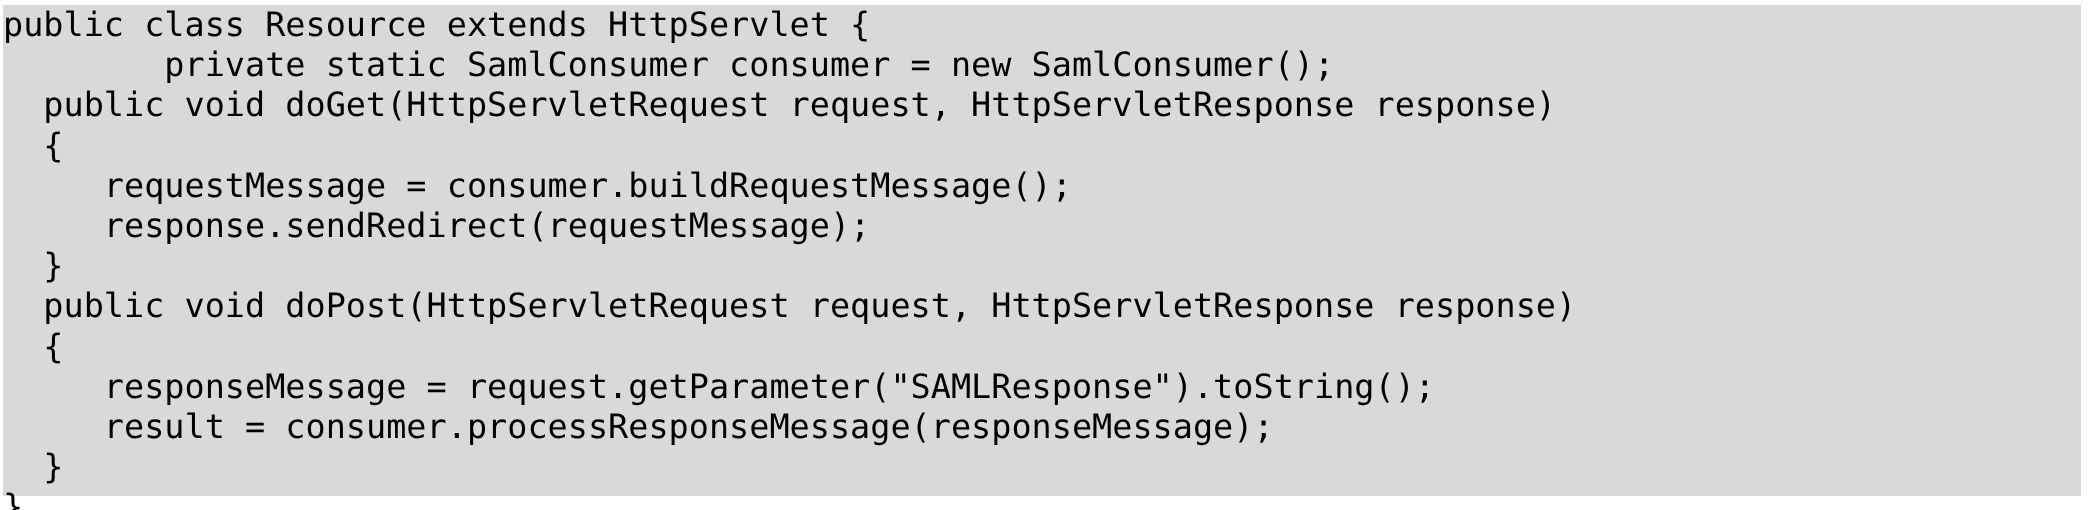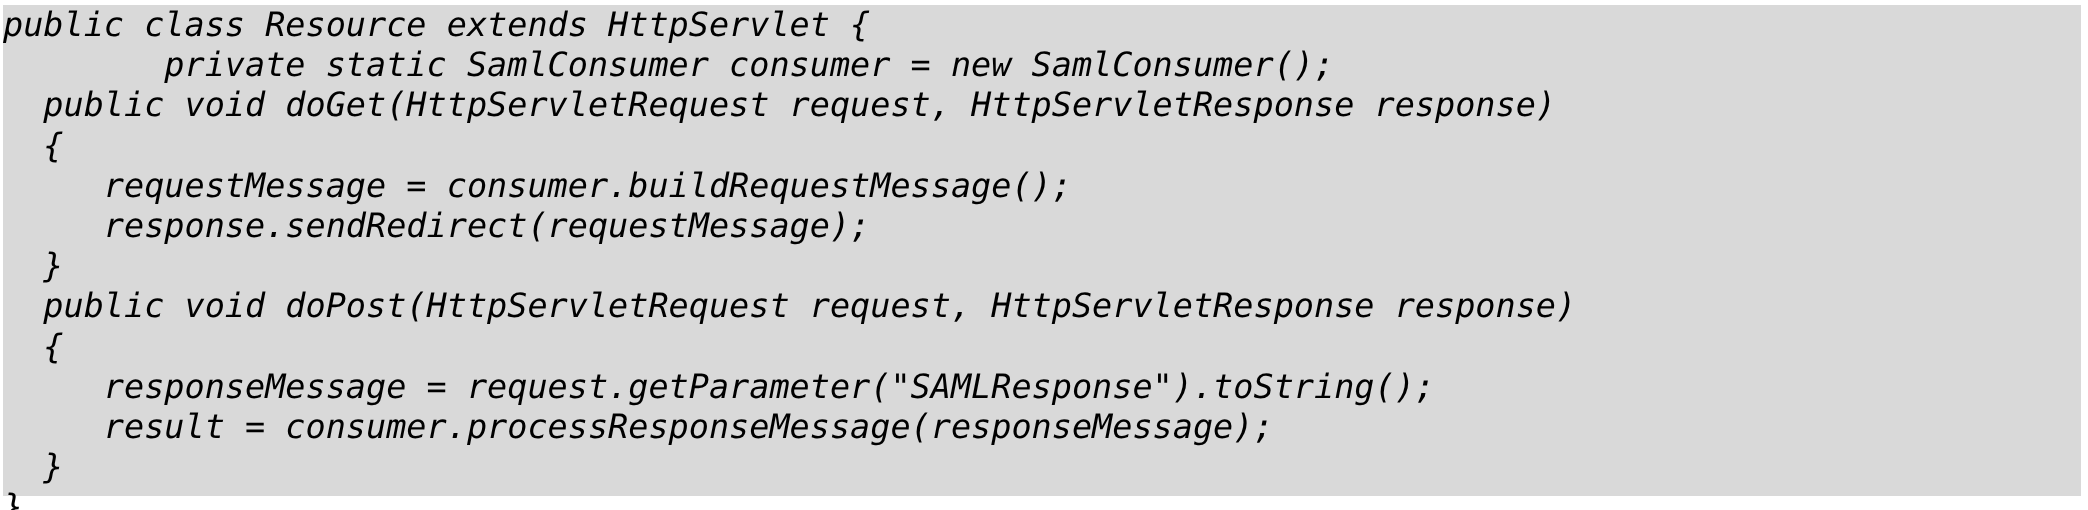--- a/index.html
+++ b/index.html
@@ -39,21 +39,20 @@
     white-space: pre;
     font-weight: 400;
     -webkit-font-smoothing: none;
     text-rendering: geometricPrecision;
   }
 
   .code-line {
     display: block;
     white-space: pre;
     min-height: 40.2px;
-    font-style: italic;
   }
 </style>
 </head>
 <body style="background: rgb(255, 255, 255);">
 
 <div id="code-figure" style="background: rgb(217, 217, 217);">
   <pre id="code-listing" style="color: rgb(0, 0, 0);"><code><span class="code-line">public class Resource extends HttpServlet {</span><span class="code-line">        private static SamlConsumer consumer = new SamlConsumer();</span><span class="code-line">  public void doGet(HttpServletRequest request, HttpServletResponse response)</span><span class="code-line">  {</span><span class="code-line">     requestMessage = consumer.buildRequestMessage();</span><span class="code-line">     response.sendRedirect(requestMessage);</span><span class="code-line">  }</span><span class="code-line">  public void doPost(HttpServletRequest request, HttpServletResponse response)</span><span class="code-line">  {</span><span class="code-line">     responseMessage = request.getParameter("SAMLResponse").toString();</span><span class="code-line">     result = consumer.processResponseMessage(responseMessage);</span><span class="code-line">  }</span><span class="code-line">}</span></code></pre>
 </div>
 
 </body></html>

